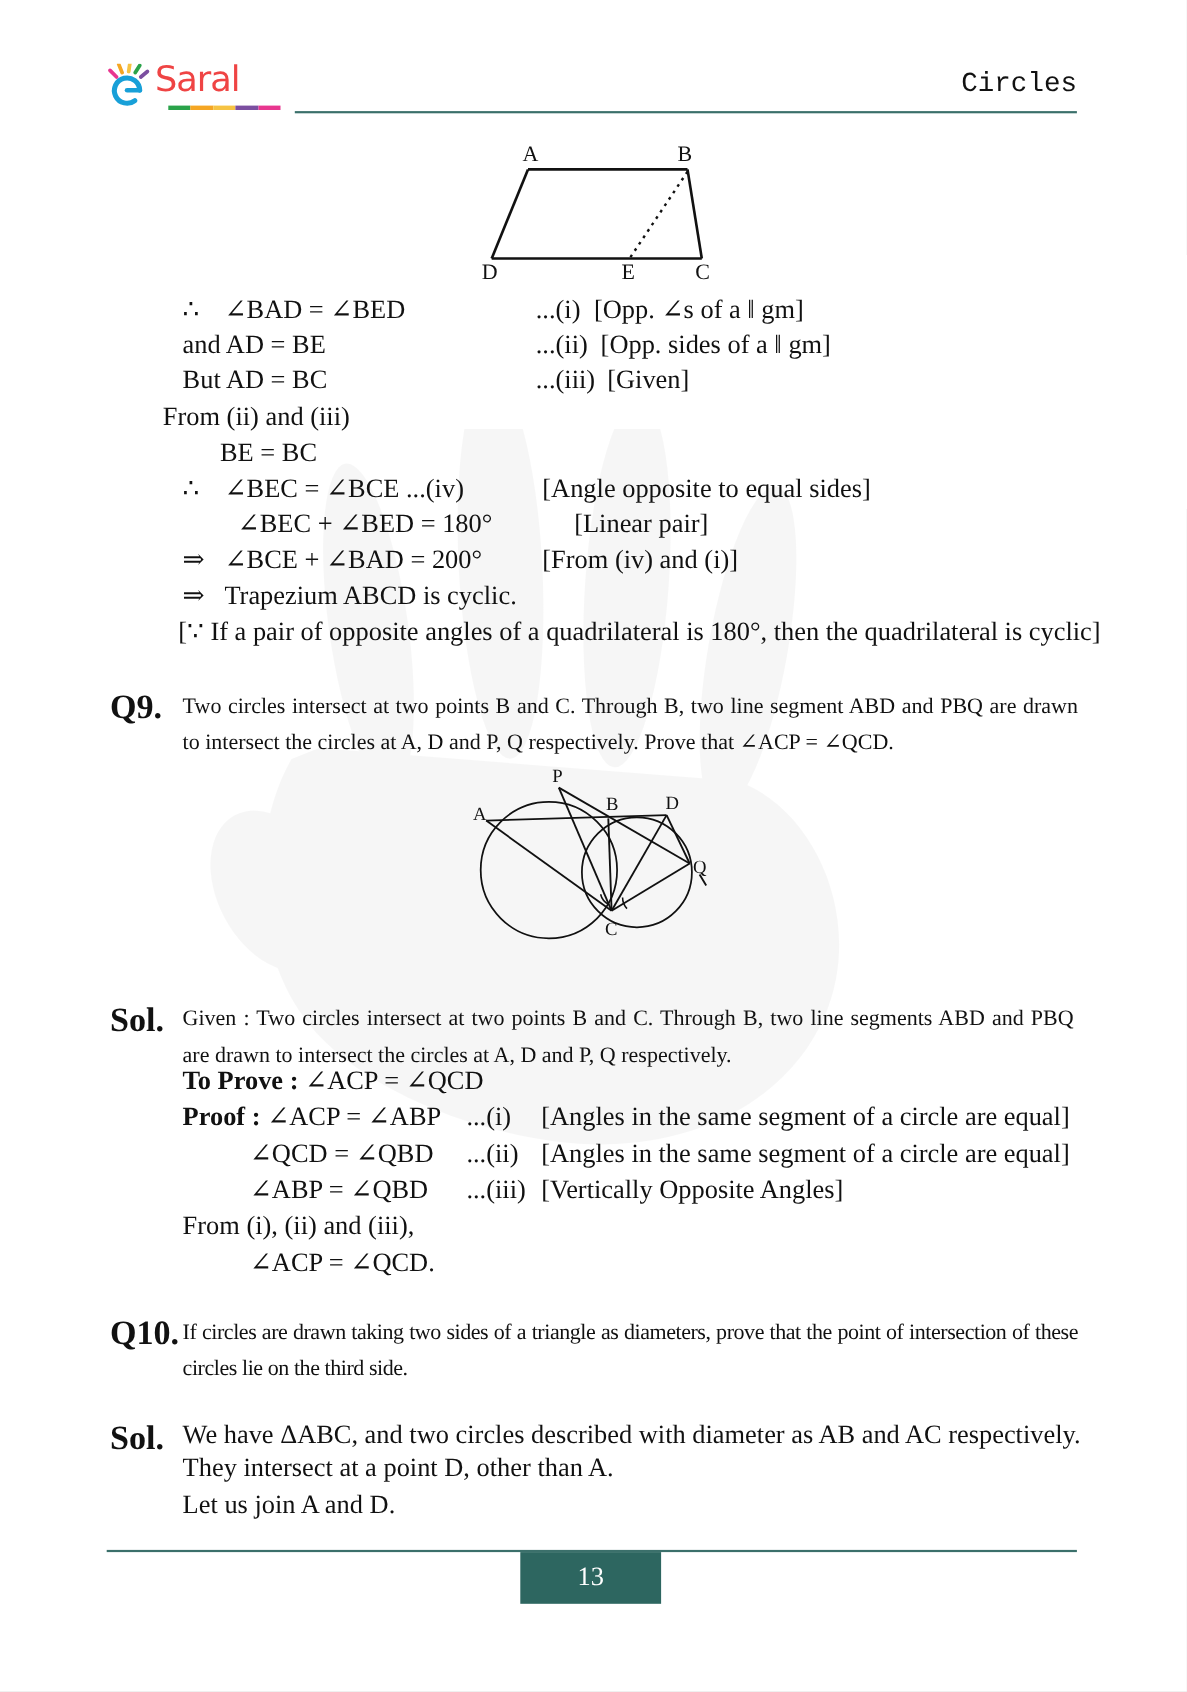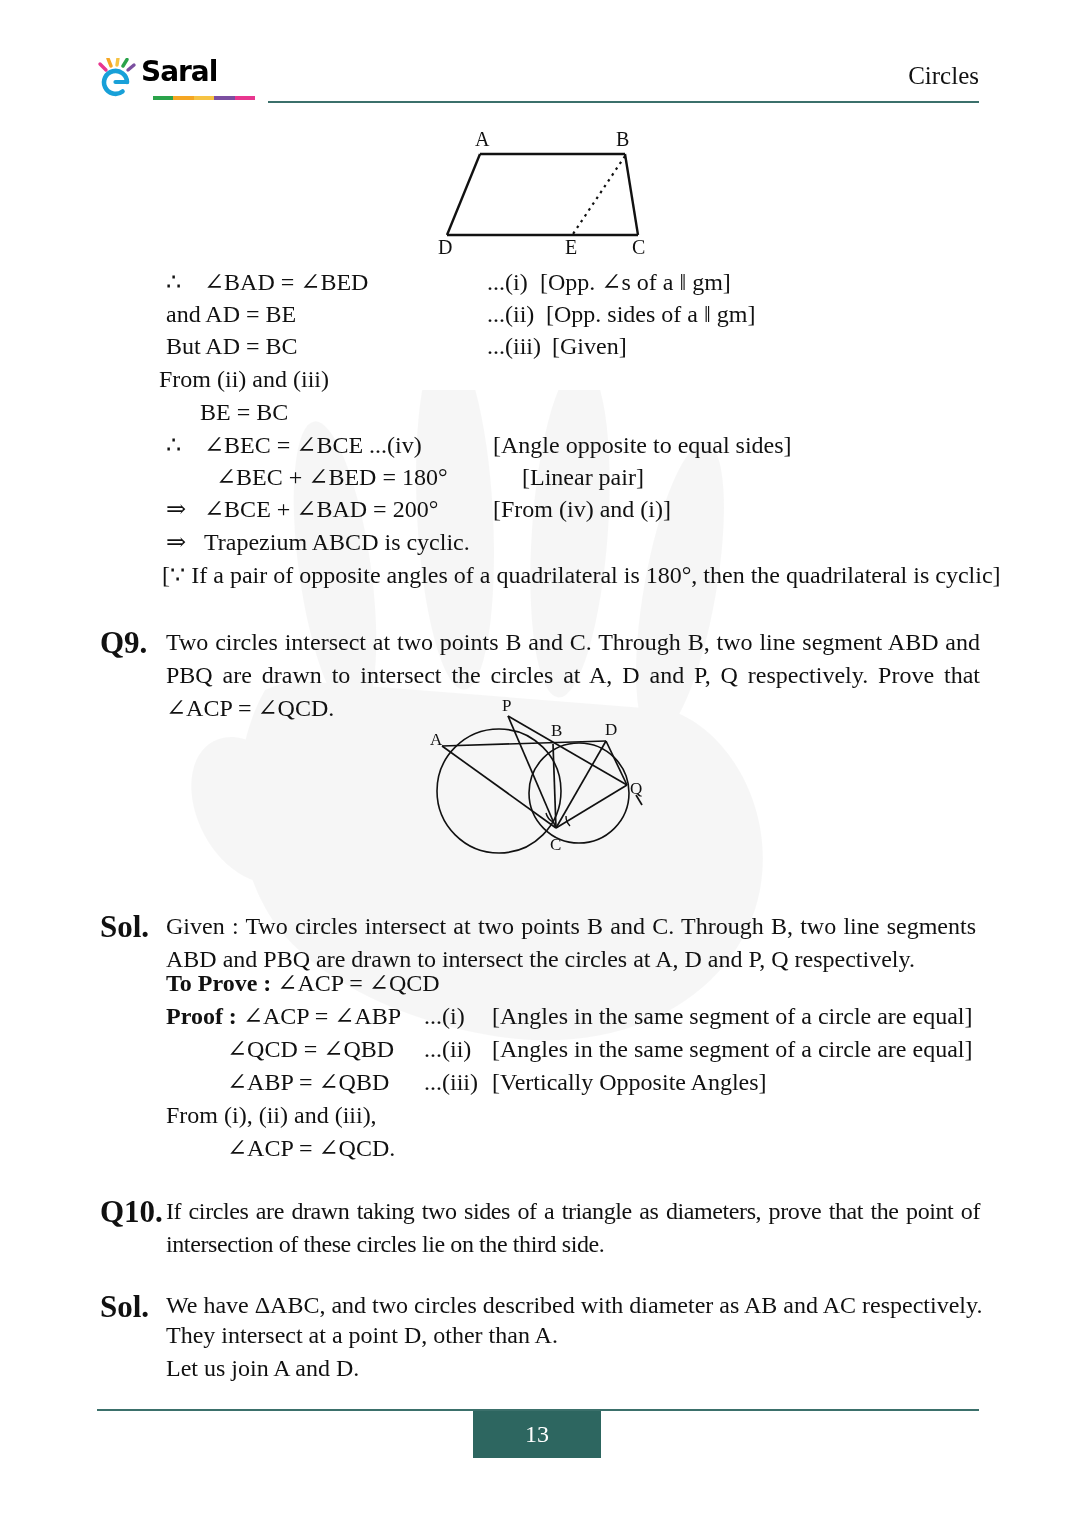--- a/index.html
+++ b/index.html
@@ -43,24 +43,24 @@
     left: 97px;
     top: 52px;
     width: 158px;
     height: 52px;
   }
   .logo-text {
     position: absolute;
     left: 44px;
     top: -2px;
     font-family: "DejaVu Sans", sans-serif;
-    font-weight: bold;
-    font-size: 28px;
+    font-weight: normal;
+    font-size: 32px;
     letter-spacing: -1px;
-    color: #000000;
+    color: #ef4444;
     line-height: 44px;
   }
   .logo-bar {
     position: absolute;
     left: 56px;
     top: 44px;
     width: 102px;
     height: 4px;
     display: flex;
   }
@@ -70,20 +70,21 @@
     left: 0; top: 6px;
     width: 46px; height: 42px;
   }
   .header-title {
     position: absolute;
     right: 100px;
     top: 62px;
     font-size: 25px;
     color: #111;
     white-space: nowrap;
+    font-family: Liberation Mono, monospace;
   }
   .header-rule {
     position: absolute;
     left: 268px;
     right: 100px;
     top: 101px;
     height: 2px;
     background: #3b706b;
   }
 
@@ -101,21 +102,21 @@
     white-space: nowrap;
   }
   .qlabel {
     position: absolute;
     font-weight: bold;
     font-size: 31px;
     line-height: 33px;
   }
   .qtext {
     position: absolute;
-    font-size: 24px;
+    font-size: 20px;
     line-height: 33px;
     text-align: justify;
   }
   .bold { font-weight: bold; }
   .tight { letter-spacing: -0.4px; }
 
   
   .diagram {
     position: absolute;
     z-index: 2;
@@ -218,21 +219,21 @@
     <div class="line" style="left:540px; top:267px;">[Opp. ∠s of a ‖ gm]</div>
 
     <div class="line" style="left:166px; top:299px;">and AD = BE</div>
     <div class="line" style="left:487px; top:299px;">...(ii)</div>
     <div class="line" style="left:546px; top:299px;">[Opp. sides of a ‖ gm]</div>
 
     <div class="line" style="left:166px; top:331px;">But AD = BC</div>
     <div class="line" style="left:487px; top:331px;">...(iii)</div>
     <div class="line" style="left:552px; top:331px;">[Given]</div>
 
-    <div class="line" style="left:159px; top:364px;text-align:center;">From (ii) and (iii)</div>
+    <div class="line" style="left:148px; top:364px;text-align:center;">From (ii) and (iii)</div>
 
     <div class="line" style="left:200px; top:397px;">BE = BC</div>
 
     <div class="line" style="left:166px; top:430px;">∴</div>
     <div class="line" style="left:204px; top:430px;">∠BEC = ∠BCE   ...(iv)</div>
     <div class="line" style="left:493px; top:430px;">[Angle opposite to equal sides]</div>
 
     <div class="line" style="left:216px; top:462px;">∠BEC + ∠BED = 180°</div>
     <div class="line" style="left:493px; top:462px;margin-left:29px;">[Linear pair]</div>
 

